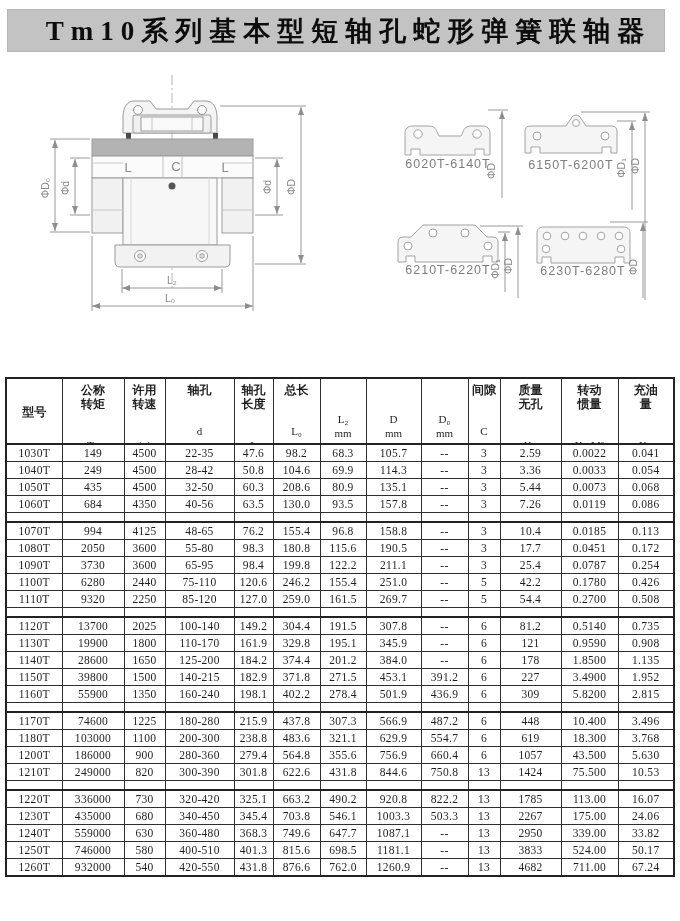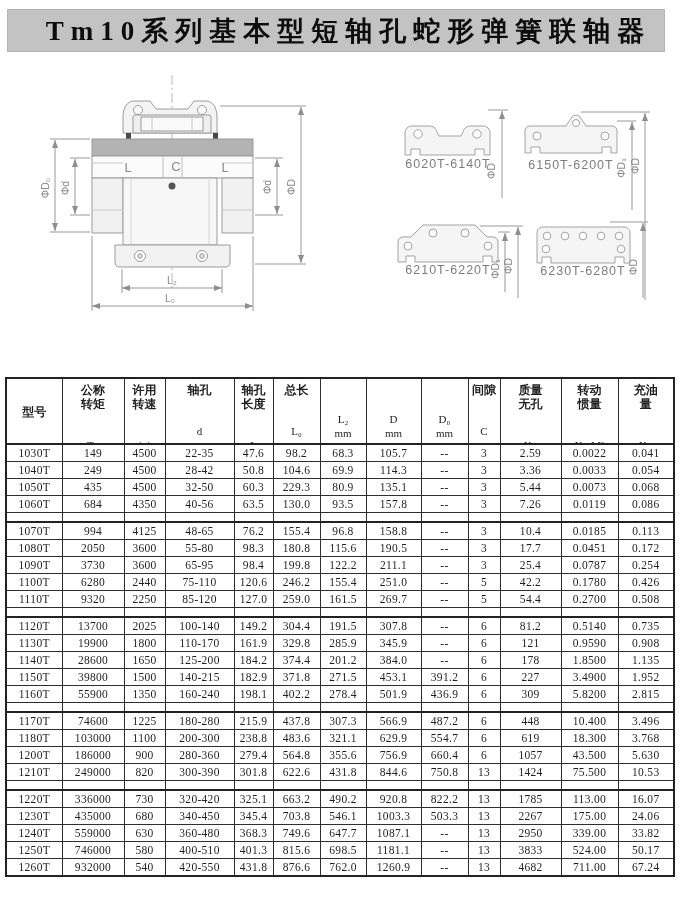--- a/index.html
+++ b/index.html
@@ -361,21 +361,21 @@
         <td>3.36</td>
         <td>0.0033</td>
         <td>0.054</td>
       </tr>
       <tr>
         <td>1050T</td>
         <td>435</td>
         <td>4500</td>
         <td>32-50</td>
         <td>60.3</td>
-        <td>229.3</td>
+        <td>208.6</td>
         <td>80.9</td>
         <td>135.1</td>
         <td>--</td>
         <td>3</td>
         <td>5.44</td>
         <td>0.0073</td>
         <td>0.068</td>
       </tr>
       <tr>
         <td>1060T</td>
@@ -512,21 +512,21 @@
         <td>0.5140</td>
         <td>0.735</td>
       </tr>
       <tr>
         <td>1130T</td>
         <td>19900</td>
         <td>1800</td>
         <td>110-170</td>
         <td>161.9</td>
         <td>329.8</td>
-        <td>285.9</td>
+        <td>195.1</td>
         <td>345.9</td>
         <td>--</td>
         <td>6</td>
         <td>121</td>
         <td>0.9590</td>
         <td>0.908</td>
       </tr>
       <tr>
         <td>1140T</td>
         <td>28600</td>

